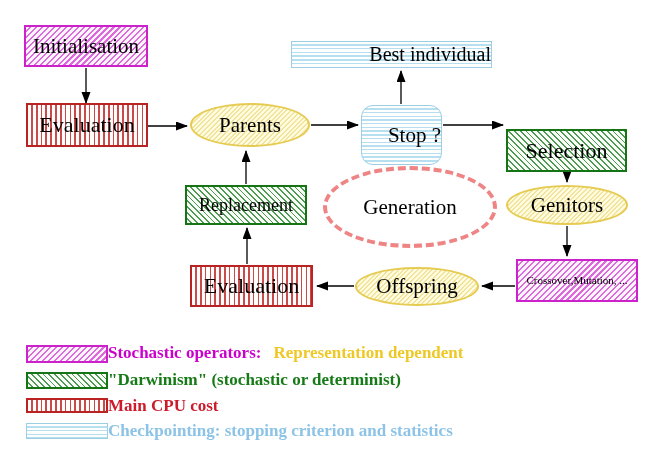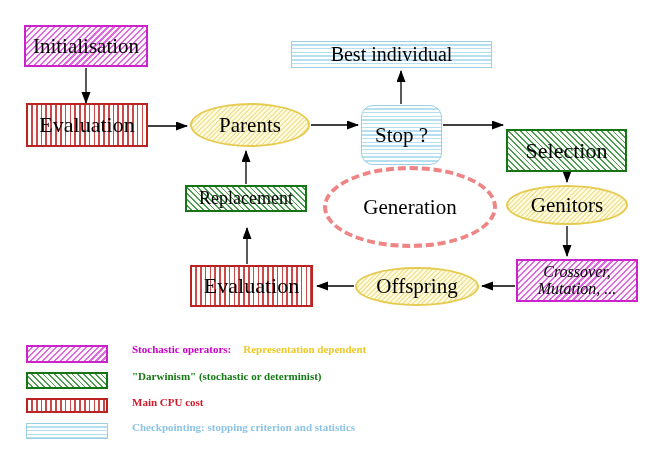--- a/index.html
+++ b/index.html
@@ -33,54 +33,55 @@
     border: 2px solid #157515;
     background: repeating-linear-gradient(45deg, #fbfdf9 0px, #fbfdf9 2.8px, #4d9a52 2.8px, #4d9a52 4.1px);
   }
   .hx-red {
     border: 2px solid #bb2222;
     background: repeating-linear-gradient(90deg, #fffcfc 0px, #fffcfc 3.1px, #c84a4a 3.1px, #c84a4a 4.8px);
   }
   .hx-cyan {
     border: 1px solid #9ccfe3;
     background: repeating-linear-gradient(180deg, #ffffff 0px, #ffffff 2.3px, #b6e0f0 2.3px, #b6e0f0 3.7px);
+    justify-content: flex-end;
   }
   .ellipse {
     border: 2px solid #e6cb52;
     border-radius: 50%;
     background: repeating-linear-gradient(135deg, #fffce2 0px, #fffce2 2px, #f2e49c 2px, #f2e49c 3.4px);
   }
   .dashed-ellipse {
     border: 4px dashed #ef8484;
     border-radius: 50%;
     background: transparent;
     color: #000000;
   }
   
   .n-init        { left: 24px;  top: 25px;  width: 124px; height: 42px; font-size: 21px; }
   .n-best        { left: 291px; top: 41px;  width: 201px; height: 27px; font-size: 20px; }
   .n-eval-top    { left: 26px;  top: 103px; width: 122px; height: 44px; font-size: 22px; }
   .n-parents     { left: 190px; top: 103px; width: 120px; height: 44px; font-size: 21px; justify-content: center; }
   .n-stop        { left: 361px; top: 105px; width: 81px;  height: 60px; font-size: 21px; border-radius: 12px; }
   .n-selection   { left: 506px; top: 104px; width: 121px; height: 43px; font-size: 22px; margin-top: 25px; }
-  .n-replacement { left: 185px; top: 185px; width: 122px; height: 27px; font-size: 18px; }
+  .n-replacement { left: 185px; top: 185px; width: 122px; height: 40px; font-size: 18px; }
   .n-generation  { left: 323px; top: 166px; width: 174px; height: 82px; font-size: 21px; }
   .n-genitors    { left: 506px; top: 185px; width: 122px; height: 40px; font-size: 21px; }
   .n-eval-bot    { left: 190px; top: 265px; width: 123px; height: 42px; font-size: 22px; }
   .n-offspring   { left: 355px; top: 267px; width: 124px; height: 39px; font-size: 21px; }
-  .n-crossover   { left: 516px; top: 259px; width: 122px; height: 43px; font-size: 16px; flex-direction: column; font-style: italic; }
+  .n-crossover   { left: 516px; top: 259px; width: 122px; height: 43px; font-size: 11px; flex-direction: row; }
   .swatch { position: absolute; left: 26px; width: 82px; box-sizing: border-box; }
   .sw-1 { top: 345px; height: 18px; }
   .sw-2 { top: 372px; height: 17px; }
   .sw-3 { top: 398px; height: 15px; }
   .sw-4 { top: 423px; height: 16px; }
   .legend-text {
-    position: absolute; left: 132px;
+    position: absolute; left: 108px;
     font-family: "Liberation Serif", "DejaVu Serif", serif;
-    font-weight: bold; font-size: 11px; white-space: nowrap; z-index: 2;
+    font-weight: bold; font-size: 17px; white-space: nowrap; z-index: 2;
   }
   .lt-1 { top: 343px; }
   .lt-2 { top: 370px; }
   .lt-3 { top: 396px; }
   .lt-4 { top: 421px; }
   .c-magenta { color: #cc00cc; }
   .c-gold { color: #eec824; margin-left: 12px; }
   .c-green { color: #167a16; }
   .c-crimson { color: #cc1b2b; }
   .c-lightblue { color: #8cc3e6; }

